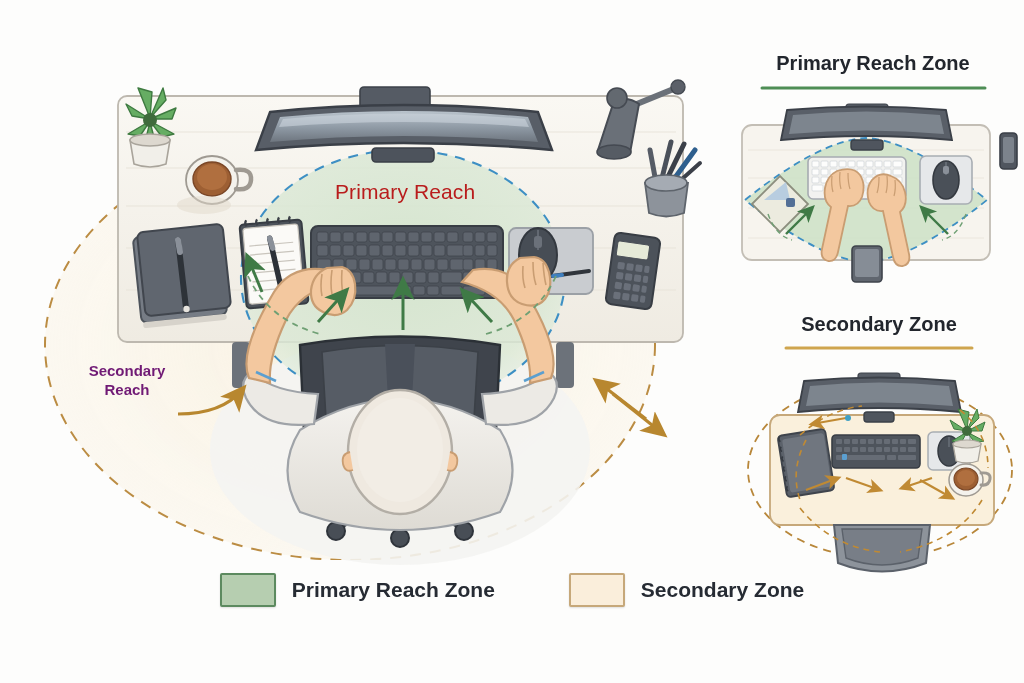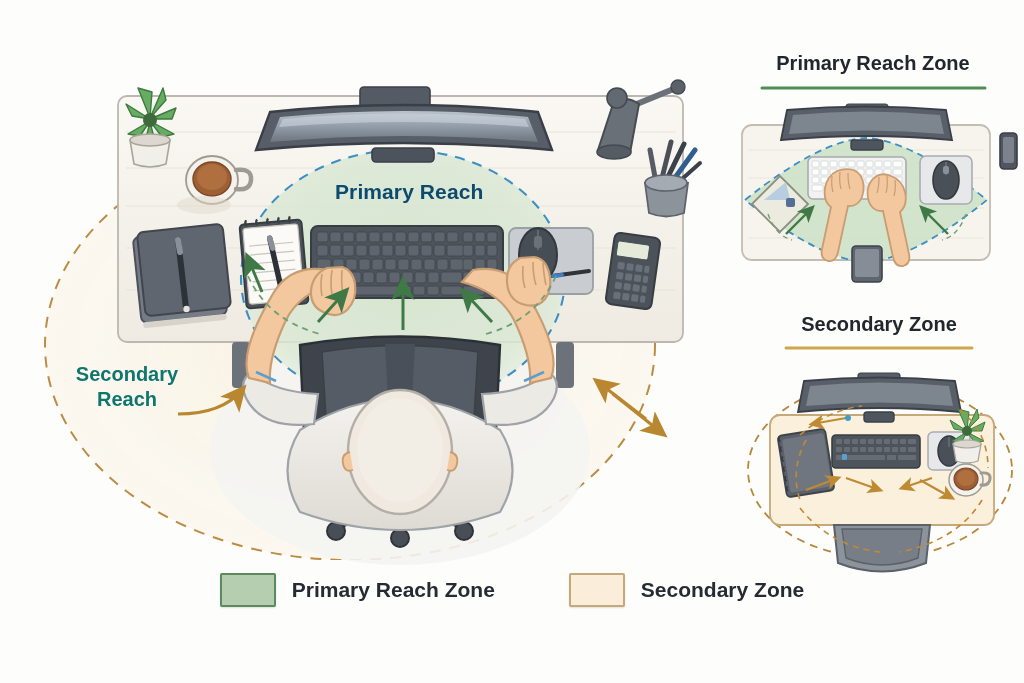--- a/index.html
+++ b/index.html
@@ -9,24 +9,24 @@
     font-family:"Liberation Sans","DejaVu Sans",sans-serif;
     color:#2b3038;
   }
   #stage{position:relative;width:1024px;height:683px;background:#fdfdfc;}
   #stage svg{position:absolute;top:0;left:0;}
 
   
   .lbl{position:absolute;white-space:nowrap;line-height:1.12;}
 
   .main-zone-label{
-    font-size:21px;font-weight:700;letter-spacing:.1px;color:#0c4a6e;
+    font-size:21px;font-weight:400;letter-spacing:.1px;color:#b91c1c;
   }
   .secondary-main-label{
-    font-size:20px;font-weight:600;color:#0f766e;text-align:center;
+    font-size:15px;font-weight:600;color:#701a75;text-align:center;
     line-height:1.25;
   }
   .panel-title{
     font-size:20px;font-weight:700;color:#22262d;text-align:center;
   }
 
   .legend{
     position:absolute;left:0;top:560px;width:1024px;height:60px;
     display:flex;align-items:center;justify-content:center;gap:74px;
   }

